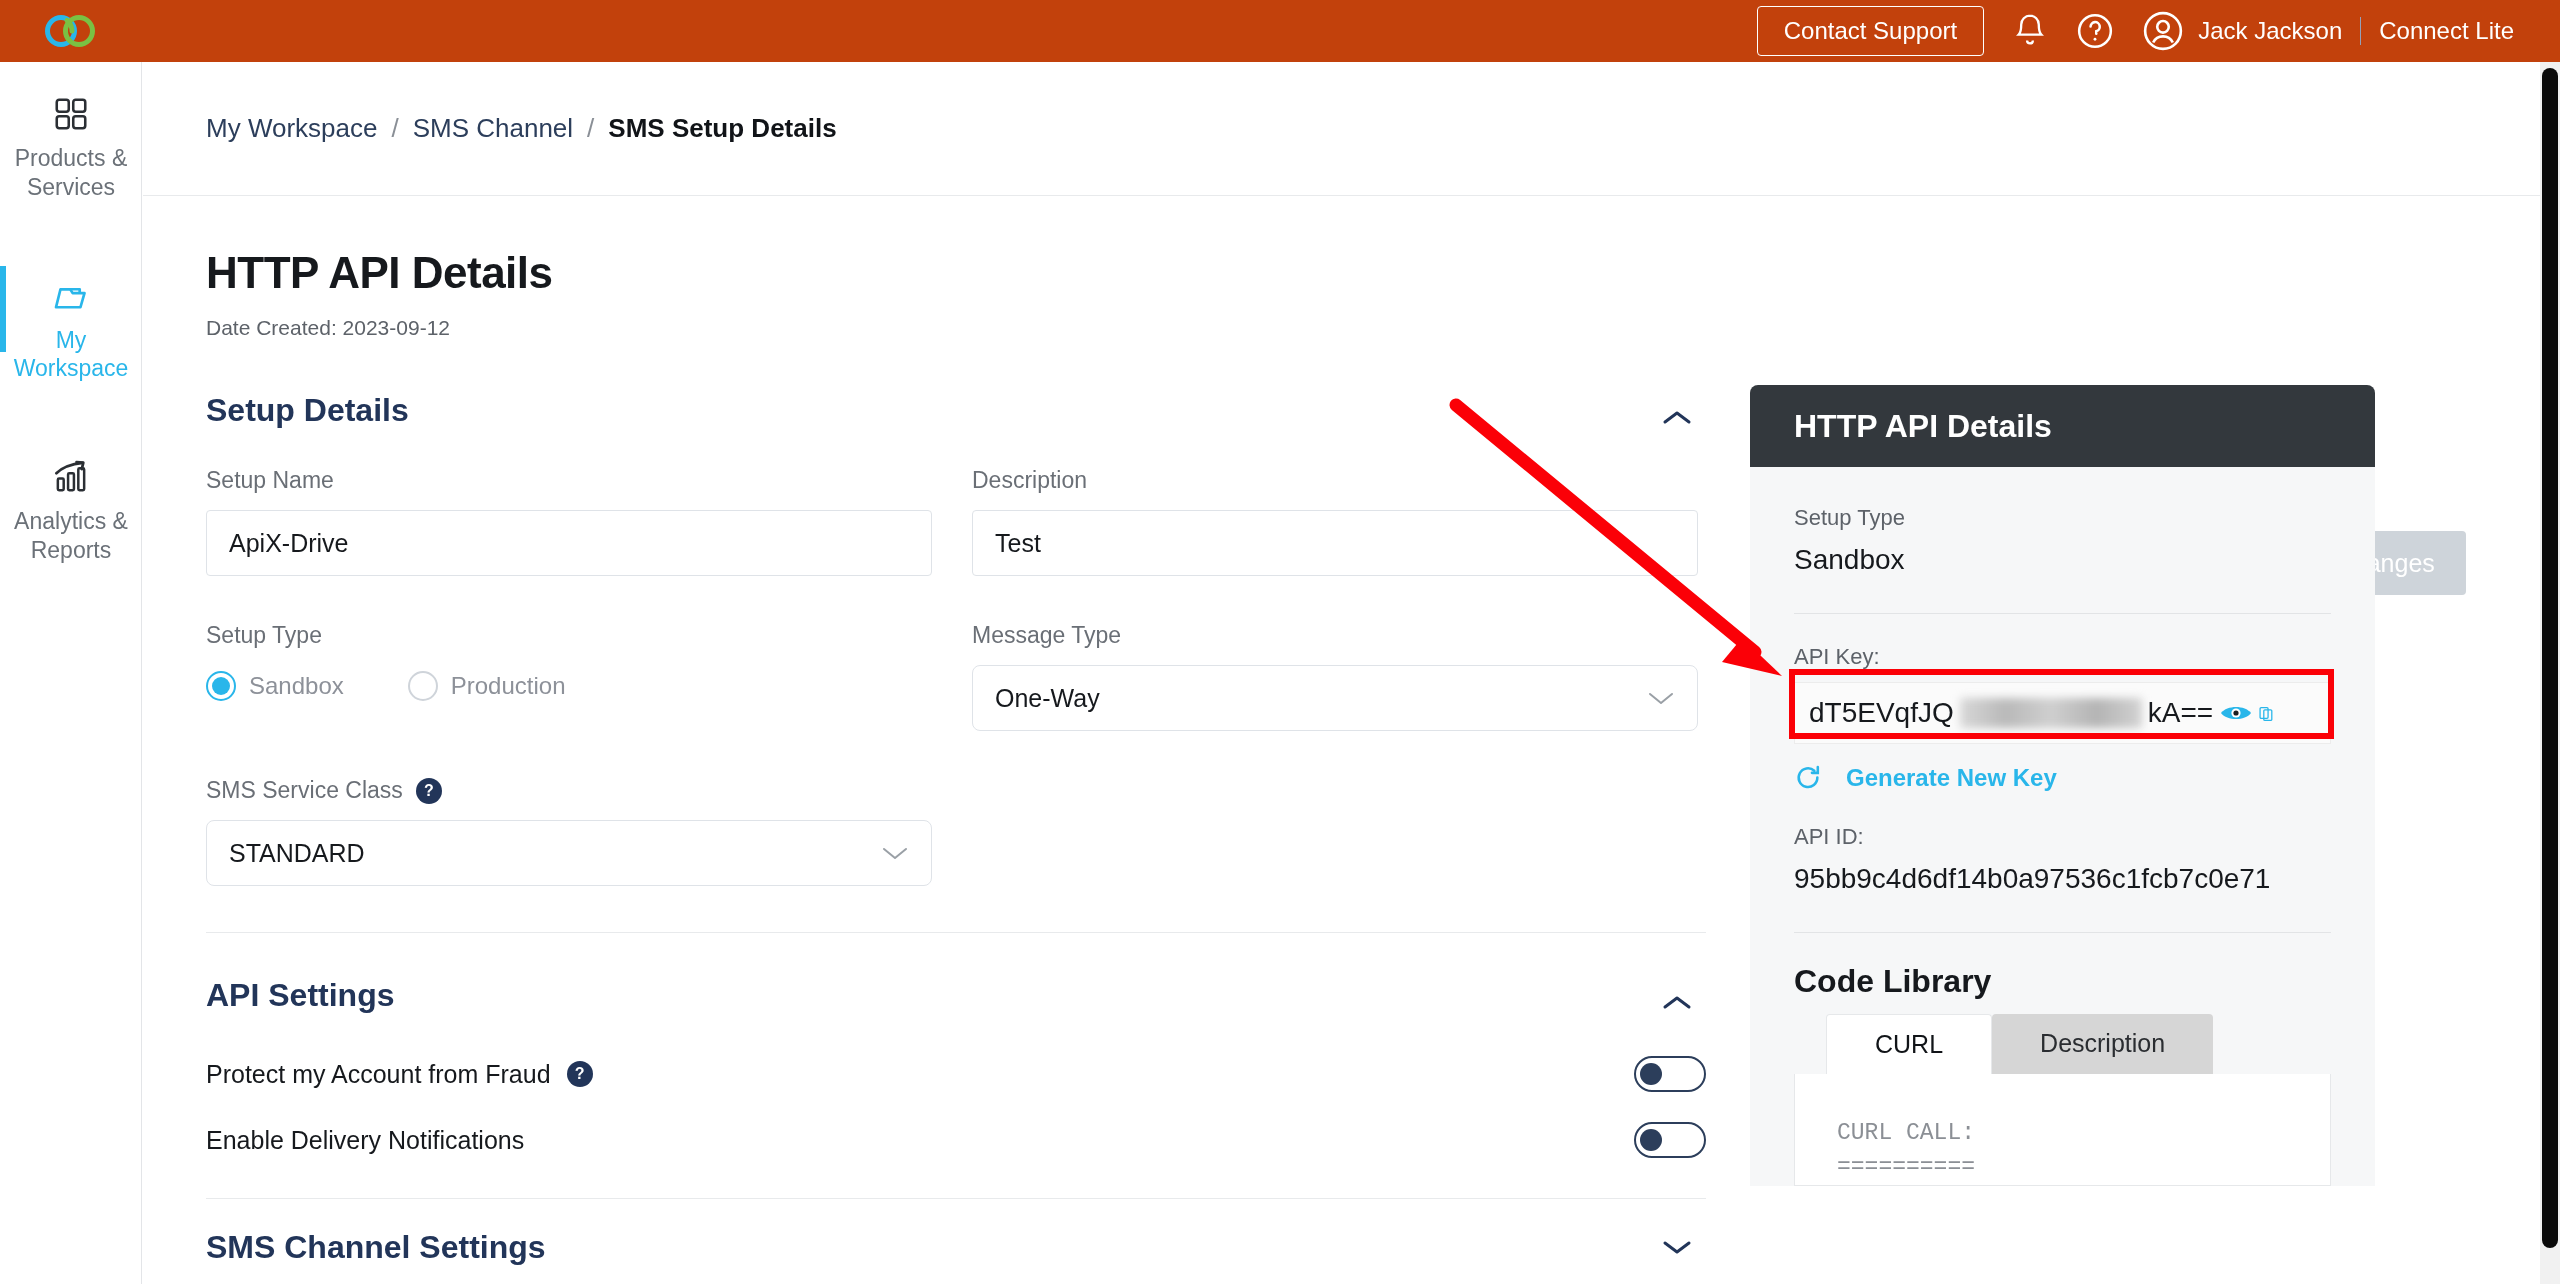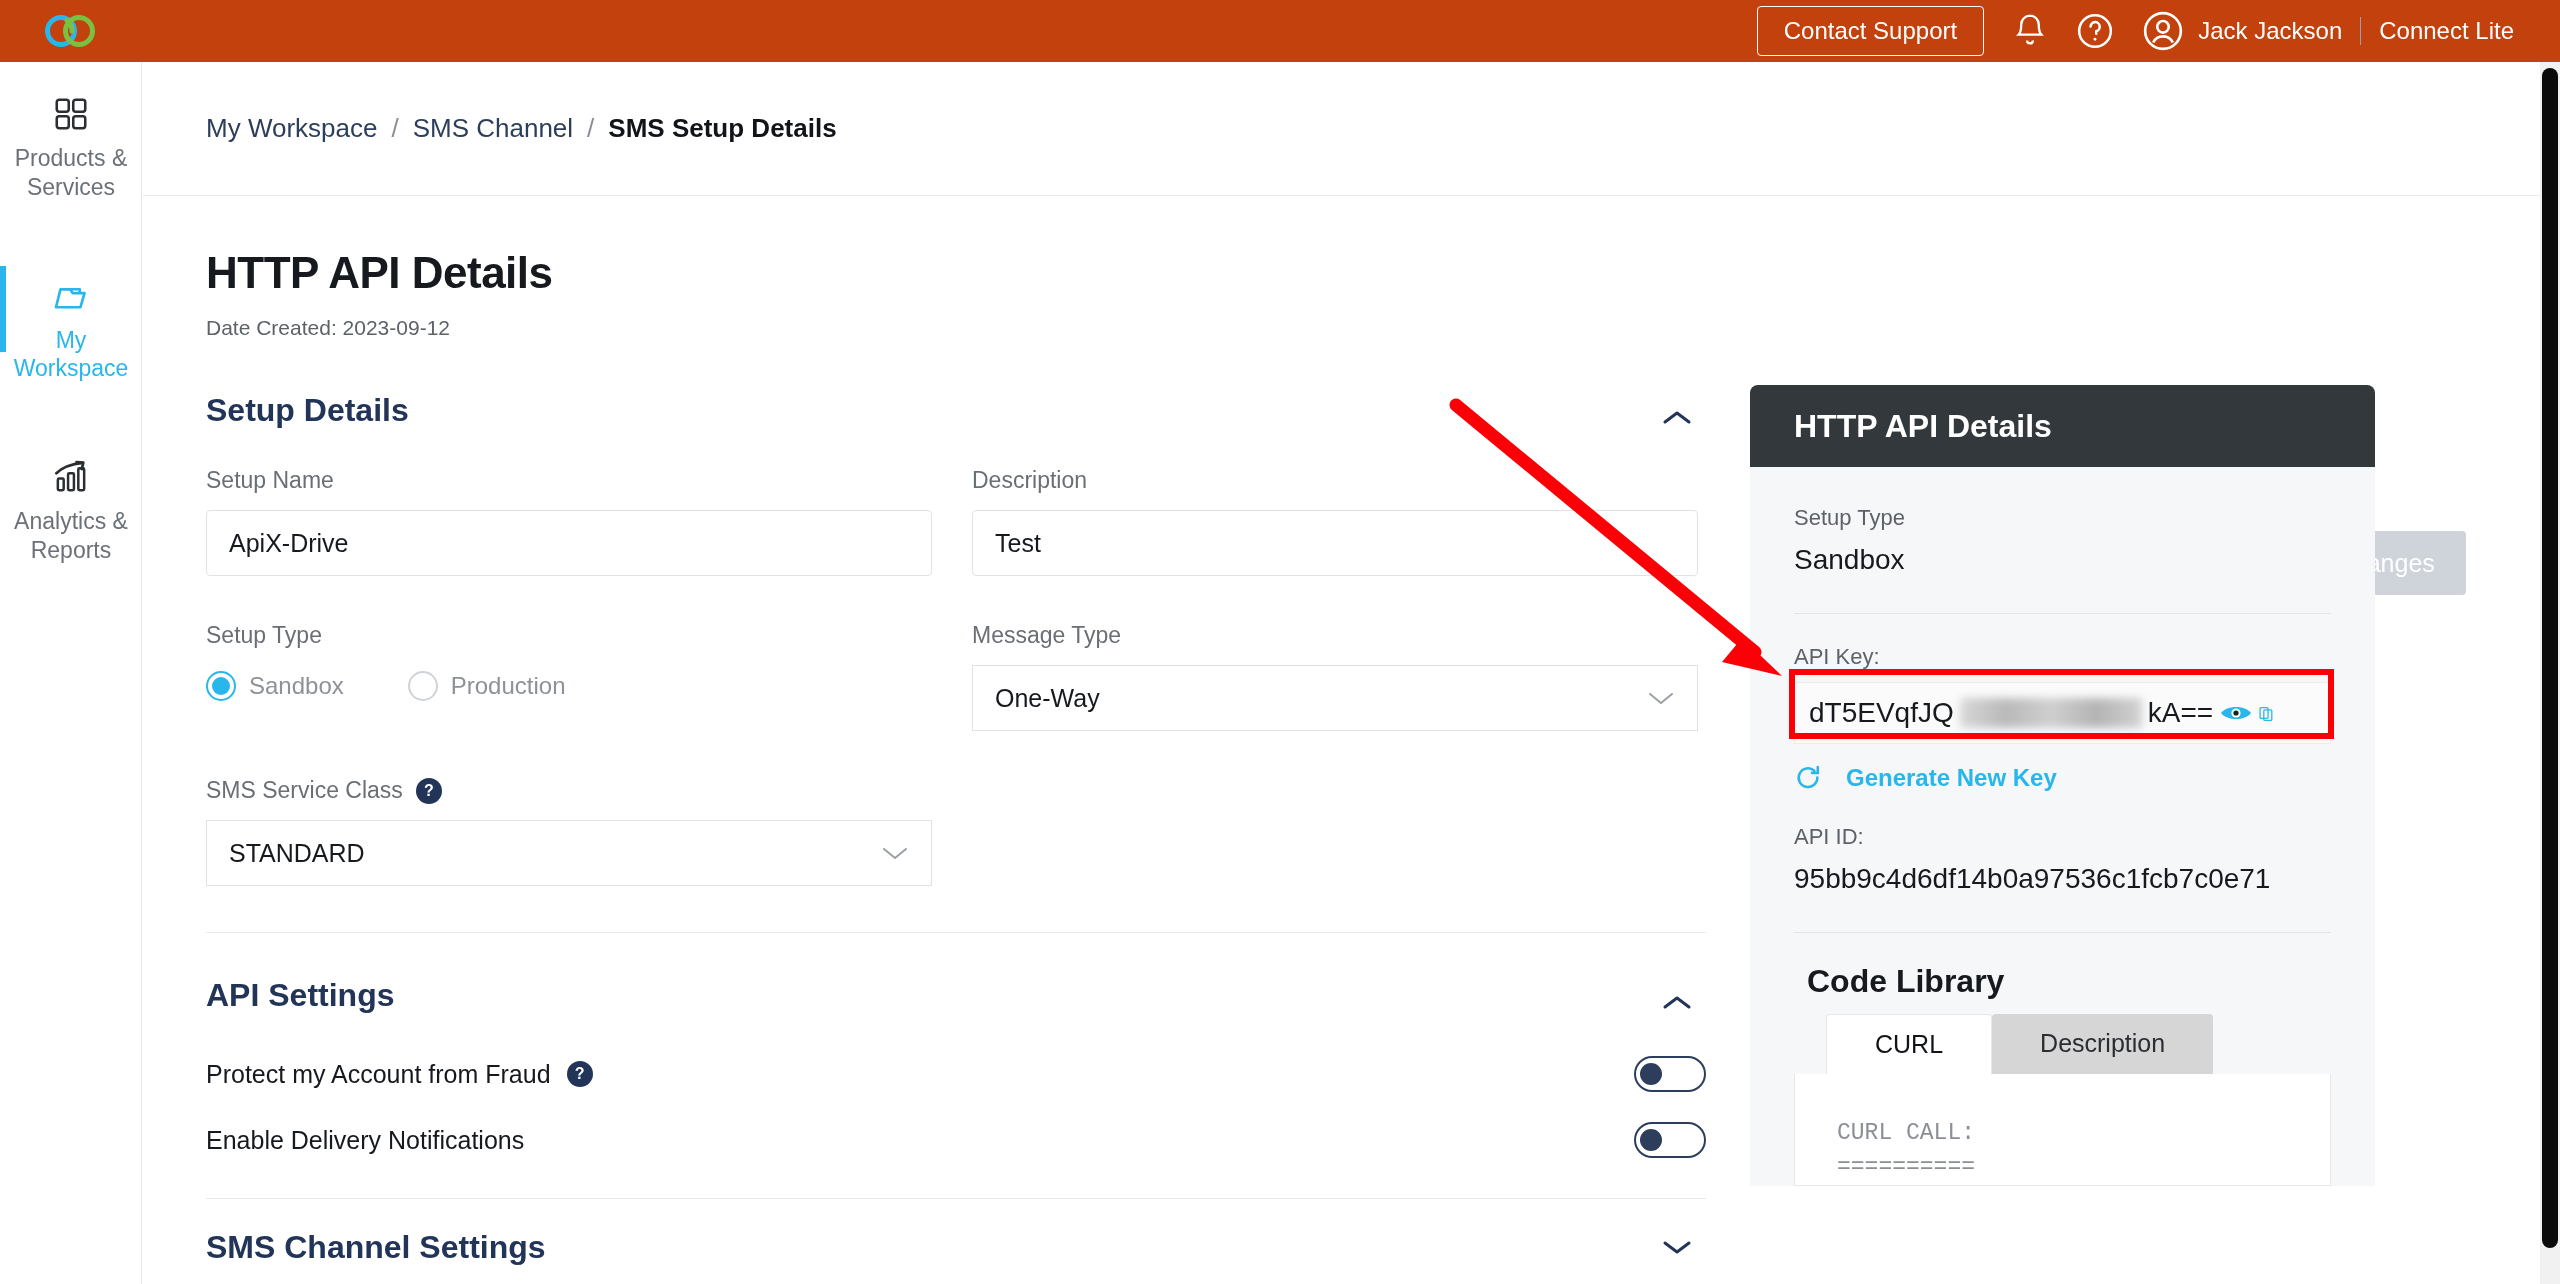--- a/index.html
+++ b/index.html
@@ -84,21 +84,21 @@
 
   .row2 { display: flex; gap: 40px; margin-top: 38px; }
   .field { width: 726px; }
   .flabel { font-size: 23px; color: #6a6f76; display: flex; align-items: center; gap: 13px; }
   .inputbox {
     margin-top: 16px; width: 100%; height: 66px; border: 1px solid #dfe3e8; border-radius: 4px;
     background: #fff; display: flex; align-items: center; padding: 0 22px;
     font-size: 25px; color: #16191d;
   }
   .selectbox {
-    margin-top: 16px; width: 100%; height: 66px; border: 1px solid #dfe3e8; border-radius: 0;
+    margin-top: 16px; width: 100%; height: 66px; border: 1px solid #dfe3e8; border-radius: 8px;
     background: #fff; display: flex; align-items: center; justify-content: space-between;
     padding: 0 22px; font-size: 25px; color: #16191d; cursor: pointer;
   }
   .radio-row { display: flex; align-items: center; gap: 22px; margin-top: 22px; }
   .radio-opt { display: flex; align-items: center; gap: 13px; cursor: pointer; margin-right: 42px; }
   .radio { width: 30px; height: 30px; border-radius: 50%; border: 2px solid #cfd4da; display:flex; align-items:center; justify-content:center; }
   .radio.on { border-color: #29b6ea; }
   .radio.on::after { content:""; width: 18px; height: 18px; border-radius: 50%; background:#29b6ea; }
   .radio-lbl { font-size: 24px; color: #8d9199; }
 
@@ -145,21 +145,21 @@
   .keytext { font-size: 28px; color: #16191d; white-space: nowrap; }
   .blurred {
     display: inline-block; width: 182px; height: 30px;
     background: linear-gradient(90deg,#d8d8d8,#b9b9b9 25%,#cfcfcf 50%,#b4b4b4 75%,#d2d2d2);
     filter: blur(4px); border-radius: 2px; vertical-align: middle;
   }
   .gen-key {
     margin-top: 20px; display: flex; align-items: center; gap: 24px;
     color: #29b6ea; font-size: 24px; font-weight: bold; cursor: pointer;
   }
-  .code-title { font-size: 32px; color: #16191d; font-weight: bold; margin-top: 6px; margin-left: 13px; }
+  .code-title { font-size: 32px; color: #16191d; font-weight: bold; margin-top: 6px; }
   .tabs { display: flex; margin-top: 14px; padding-left: 32px; }
   .tab {
     height: 60px; padding: 0 48px; display: flex; align-items: center; justify-content: center;
     font-size: 25px; cursor: pointer; border-radius: 4px 4px 0 0;
   }
   .tab.active { background: #ffffff; color: #111418; border: 1px solid #e6e8ea; border-bottom: none; }
   .tab.idle { background: #d6d6d6; color: #2a2d31; }
   .code-box {
     background: #ffffff; border: 1px solid #e6e8ea; border-top: none;
     padding: 42px 42px 0 42px; min-height: 110px;

